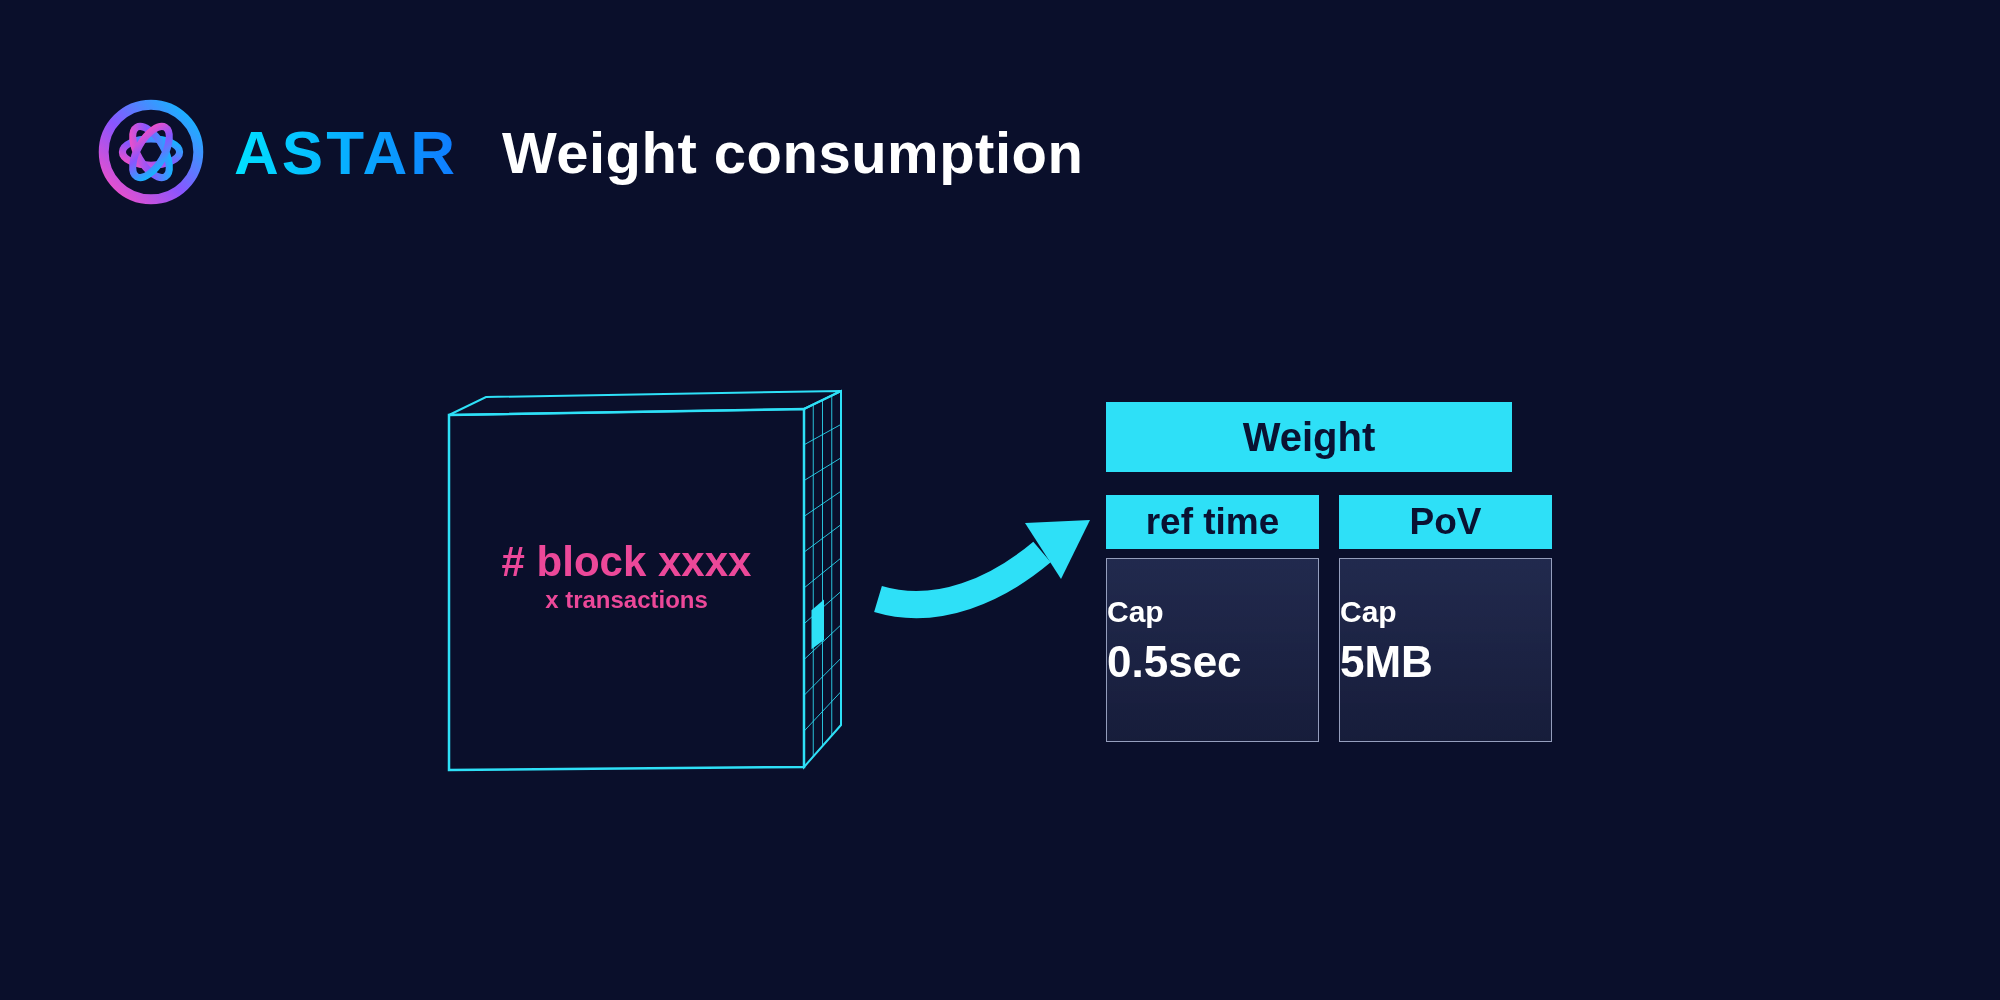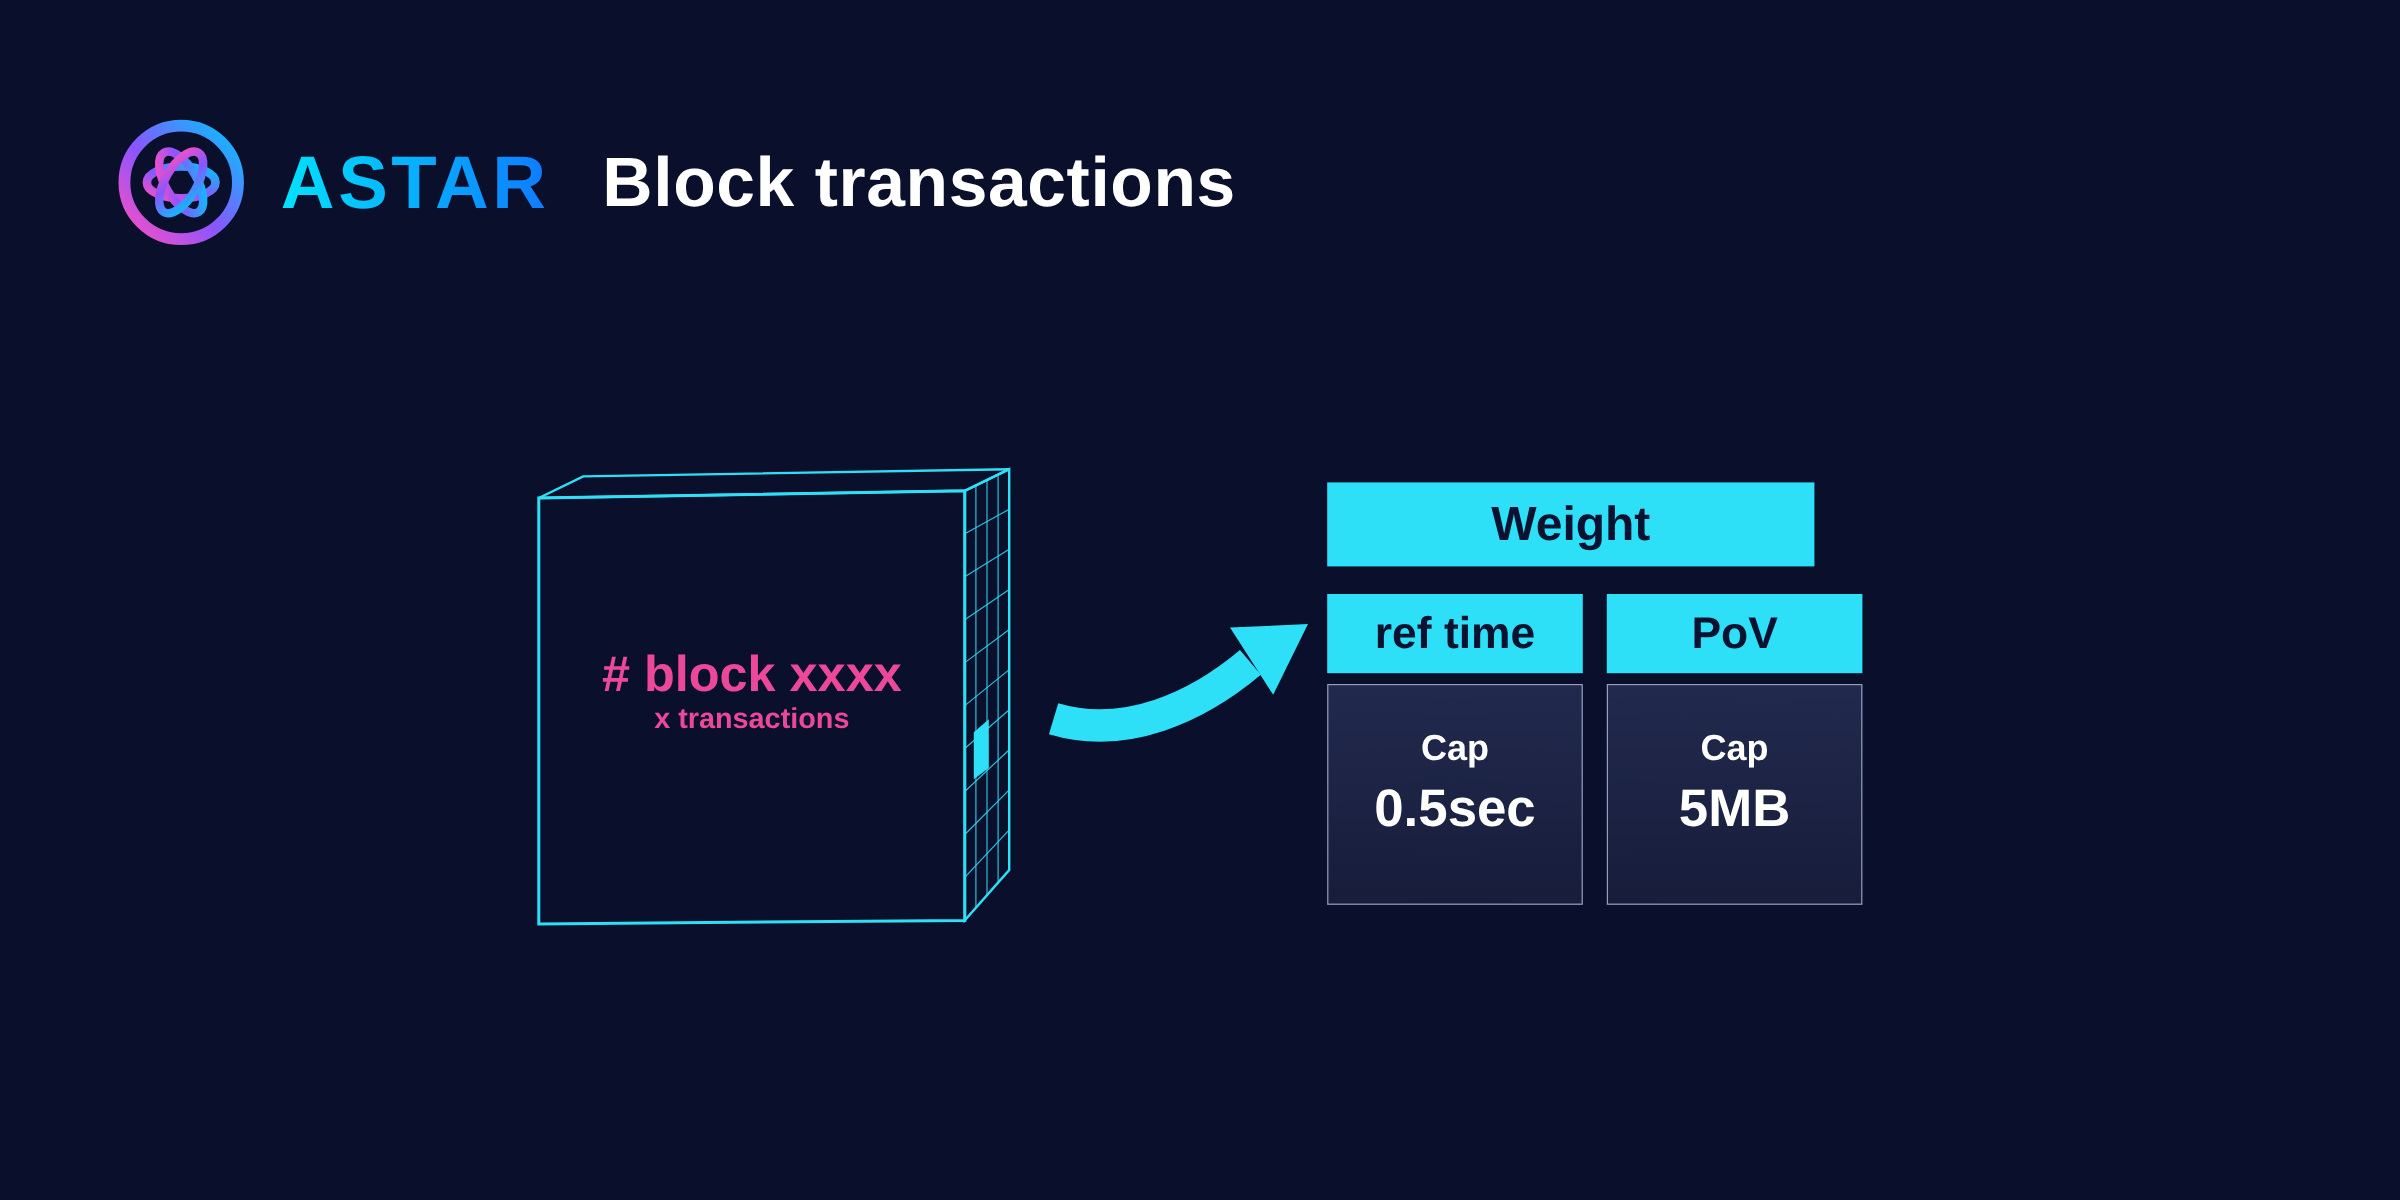--- a/index.html
+++ b/index.html
@@ -45,29 +45,29 @@
   .weight-header{
     position:absolute;left:1106px;top:402px;width:406px;height:70px;
     background:var(--cyan,#2ee0f7);
     display:flex;align-items:center;justify-content:center;
     color:var(--header-text,#0a1232);font-size:40px;font-weight:700;
   }
   .wcol{position:absolute;top:495px;width:213px;}
   .wcol-left{left:1106px;}
   .wcol-right{left:1339px;}
   .wcol-header{
-    height:66px;background:var(--cyan,#2ee0f7);
+    height:54px;background:var(--cyan,#2ee0f7);
     display:flex;align-items:center;justify-content:center;
     color:var(--header-text,#0a1232);font-size:37px;font-weight:700;
   }
   .wcol-panel{
     margin-top:9px;height:184px;box-sizing:border-box;
     border:1px solid rgba(170,180,210,0.85);
     background:linear-gradient(180deg,rgba(46,56,96,0.65) 0%,rgba(24,30,60,0.9) 100%);
-    display:flex;flex-direction:column;align-items:center;
+    display:flex;flex-direction:column;align-items:flex-start;
     color:#ffffff;
   }
   .cap-label{margin-top:36px;font-size:30px;font-weight:700;}
   .cap-value{margin-top:8px;font-size:44px;font-weight:700;}
 </style>
 </head>
 <body>
 
 <div class="stage">
 
@@ -79,21 +79,21 @@
           <stop offset="45%" stop-color="#8a55ff"></stop>
           <stop offset="100%" stop-color="#00c6ff"></stop>
         </linearGradient>
       </defs>
       <circle cx="50" cy="50" r="43" stroke="url(#lg1)" stroke-width="9" fill="none"></circle>
       <ellipse cx="50" cy="50" rx="26" ry="12" stroke="url(#lg1)" stroke-width="6.5" fill="none"></ellipse>
       <ellipse cx="50" cy="50" rx="26" ry="12" stroke="url(#lg1)" stroke-width="6.5" fill="none" transform="rotate(60 50 50)"></ellipse>
       <ellipse cx="50" cy="50" rx="26" ry="12" stroke="url(#lg1)" stroke-width="6.5" fill="none" transform="rotate(120 50 50)"></ellipse>
     </svg>
     <div class="brand">ASTAR</div>
-    <div class="page-title">Block transactions</div>
+    <div class="page-title">Weight consumption</div>
   </div>
 
   <svg class="cube-svg" viewBox="0 0 420 390" aria-hidden="true">
     <defs>
       <linearGradient id="faceGrad" x1="0" y1="0" x2="1" y2="1">
         <stop offset="0%" stop-color="#232c55"></stop>
         <stop offset="60%" stop-color="#141a38"></stop>
         <stop offset="100%" stop-color="#10152e"></stop>
       </linearGradient>
       <linearGradient id="topGrad" x1="0" y1="0" x2="1" y2="0">

